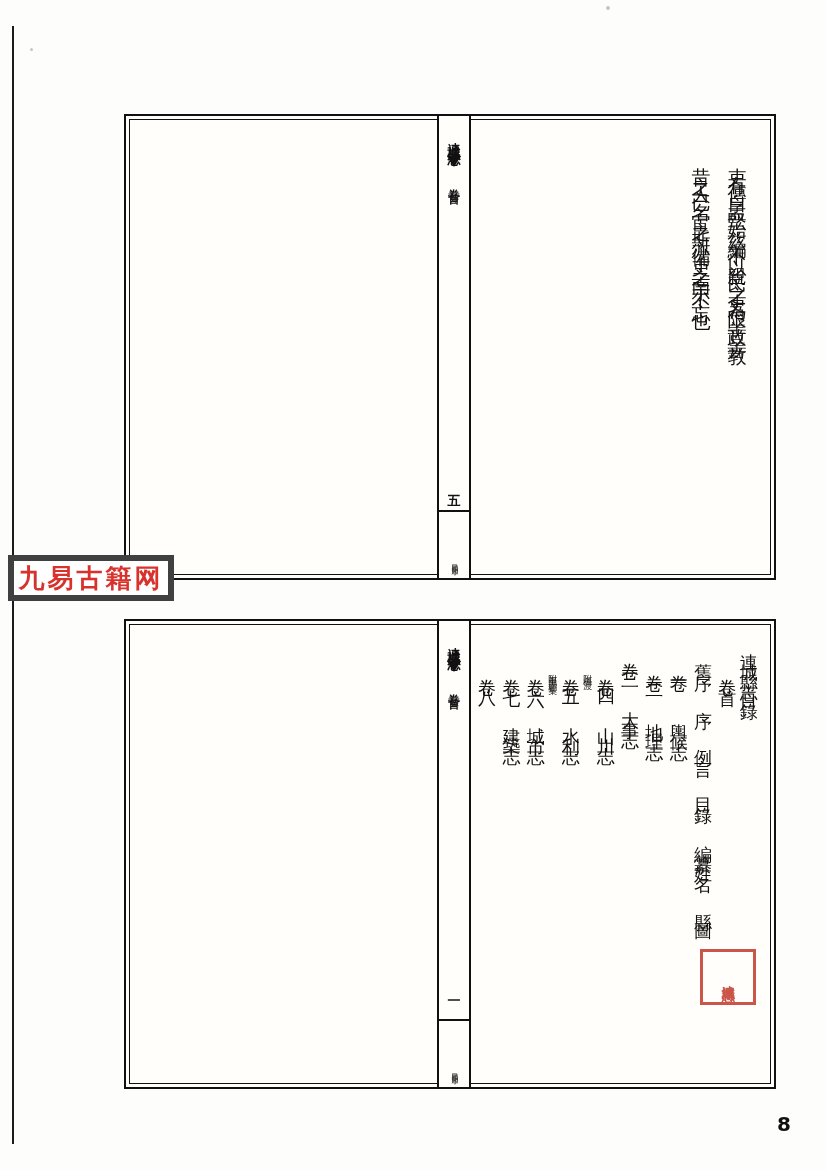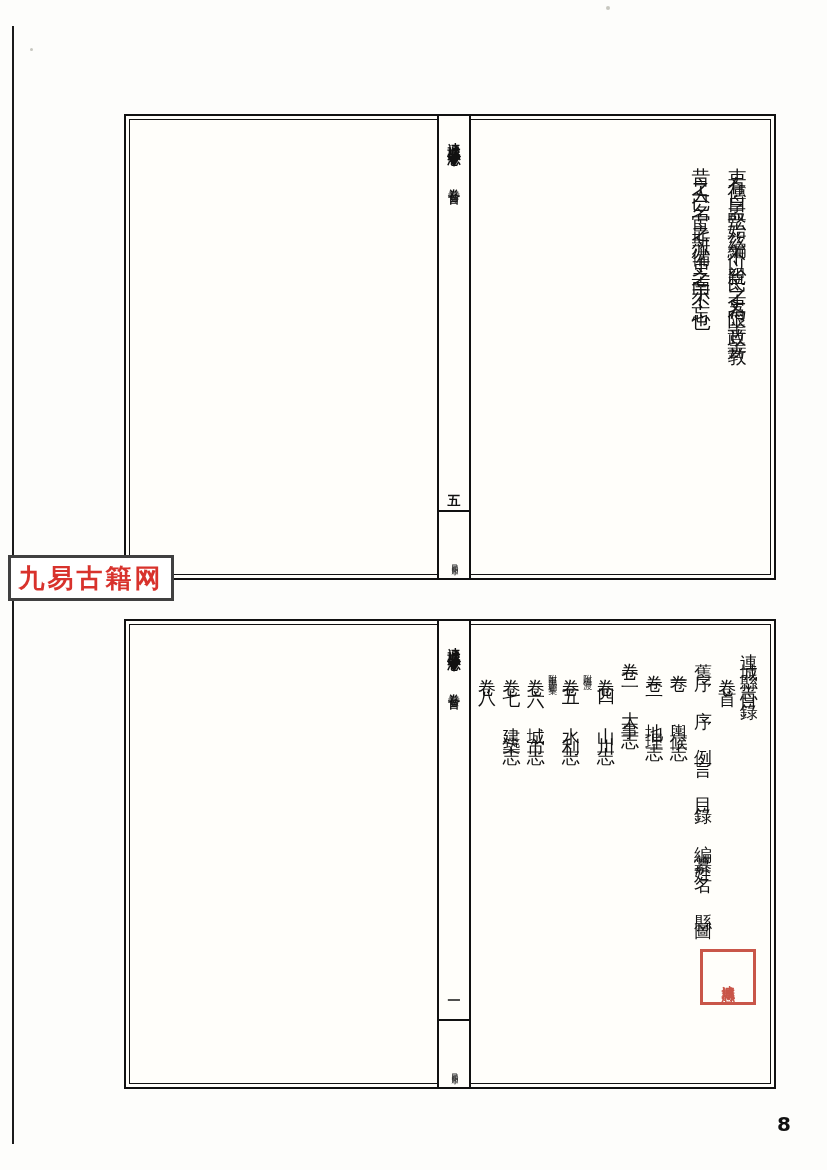--- a/index.html
+++ b/index.html
@@ -245,21 +245,21 @@
     font-weight: 700;
   }
 
   
   .watermark {
     position: absolute;
     left: 8px;
     top: 555px;
     width: 166px;
     height: 46px;
-    border: 3px solid #404040;
+    border: 6px solid #404040;
     box-sizing: border-box;
     background: #ffffff;
     display: flex;
     align-items: center;
     justify-content: center;
   }
   .watermark span {
     color: #d8322c;
     font-size: 26px;
     font-weight: 700;

